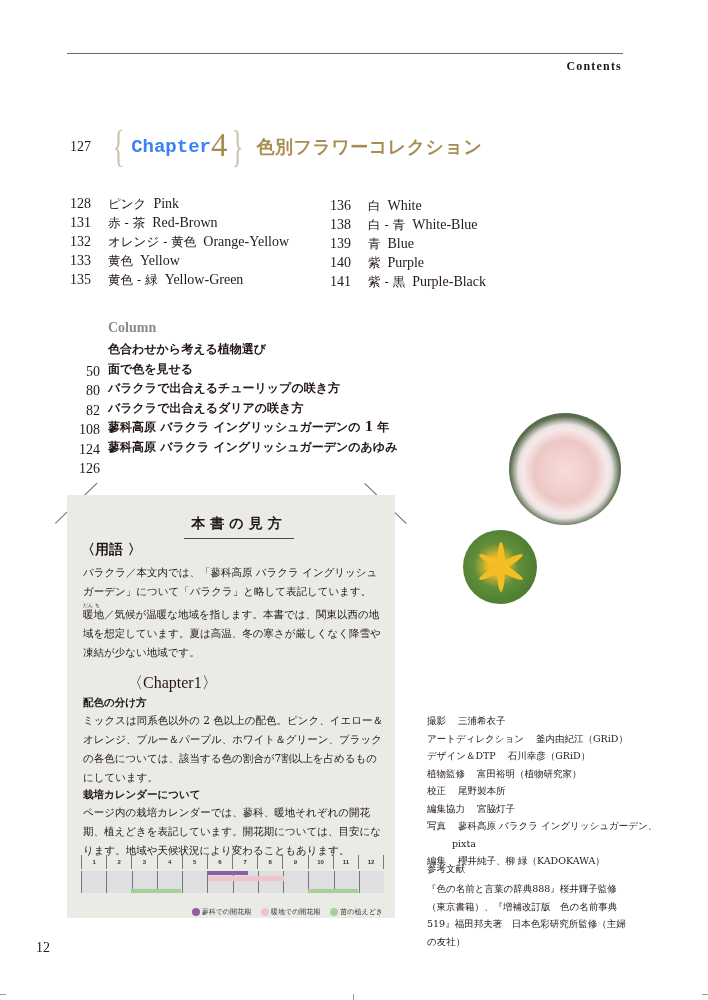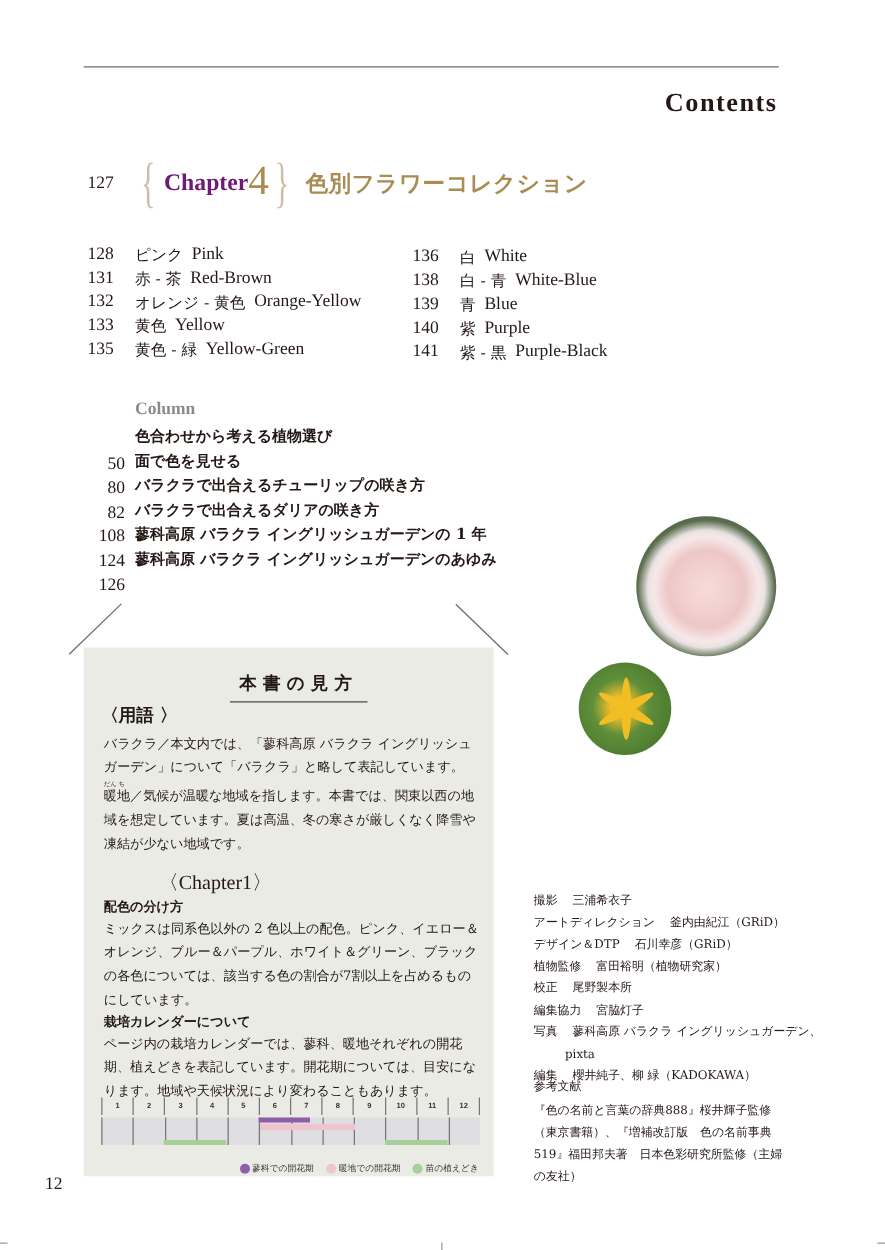--- a/index.html
+++ b/index.html
@@ -1,26 +1,26 @@
 <!DOCTYPE html>
 <html><head>
 <meta charset="utf-8">
 <style>
   * { margin: 0; padding: 0; box-sizing: border-box; }
   html, body { width: 708px; height: 1000px; background: #ffffff; overflow: hidden; }
   body { position: relative; font-family: "DejaVu Serif", "Liberation Serif", serif; color: #231815; }
 
   .top-rule { position: absolute; left: 67px; top: 53px; width: 556px; height: 1px; background: #6b6b6b; }
-  .running-head { position: absolute; right: 86px; top: 70px; font-family: "Liberation Serif", serif; font-weight: bold; font-size: 21px; letter-spacing: 1.2px; color: #231815; }
+  .running-head { position: absolute; right: 86px; top: 59px; font-family: "Liberation Serif", serif; font-weight: bold; font-size: 12px; letter-spacing: 1.2px; color: #231815; }
 
   
   .chapter-row { position: absolute; left: 70px; top: 123px; height: 48px; display: flex; align-items: center; }
   .chapter-page { font-family: "Liberation Serif", serif; font-size: 14px; width: 38px; }
   .brace { font-family: "Liberation Serif", serif; font-size: 44px; color: #cbbfa6; font-weight: normal; line-height: 1; transform: scaleX(0.55); }
-  .chapter-word { font-family: Liberation Serif, serif; font-weight: bold; font-size: 19px; color: #701a75; margin-left: 2px; }
+  .chapter-word { font-family: Liberation Mono, monospace; font-weight: bold; font-size: 19px; color: #3b82f6; margin-left: 2px; }
   .chapter-num { font-family: "Liberation Serif", serif; font-size: 33px; color: #a88c52; line-height: 1; margin-top: -4px; }
   .chapter-title { font-family: "DejaVu Serif", serif; font-weight: bold; font-size: 18px; color: #a88c52; margin-left: 8px; letter-spacing: 0.5px; }
 
   
   .toc-list { position: absolute; list-style: none; }
   .toc-list li { display: flex; height: 19px; font-size: 13px; }
   .toc-list .pg { font-family: "Liberation Serif", serif; font-size: 14px; width: 38px; }
   .toc-list .jp { font-family: "DejaVu Serif", serif; font-size: 12.5px; }
   .toc-list .en { font-family: "Liberation Serif", serif; font-size: 14px; margin-left: 7px; }
   .left-list { left: 70px; top: 196px; }
@@ -35,21 +35,21 @@
 
   
   .photo { position: absolute; border-radius: 50%; overflow: hidden; }
   .photo-rose { left: 509px; top: 413px; width: 112px; height: 112px;
     background: radial-gradient(circle at 50% 52%, #f6dcda 0%, #f1cfcd 26%, #ecc7c6 38%, #f7e8e8 52%, #e9e2e2 58%, #5c7050 68%, #3d5538 85%, #2f432c 100%); }
   .photo-lily { left: 463px; top: 530px; width: 74px; height: 74px;
     background: radial-gradient(circle at 45% 48%, #e8a820 0%, #f1bd2a 14%, #5f8f3a 40%, #4c7a30 75%, #6e9a48 100%); }
   .lily-petal { position: absolute; left: 34px; top: 12px; width: 8px; height: 50px; background: #f2be23; border-radius: 50%; transform-origin: 4px 25px; }
 
   
-  .panel { position: absolute; left: 67px; top: 518px; width: 328px; height: 423px; background: #ebebe6; }
+  .panel { position: absolute; left: 67px; top: 495px; width: 328px; height: 423px; background: #ebebe6; }
   .diag { position: absolute; height: 1px; background: #6b6b6b; transform-origin: 0 0; }
   .diag-left { left: 55px; top: 523px; width: 58px; transform: rotate(-44deg); }
   .diag-right { left: 365px; top: 483px; width: 58px; transform: rotate(44deg); }
 
   .panel-title { position: absolute; left: 117px; top: 20px; width: 110px; text-align: center; font-family: "DejaVu Serif", serif; font-weight: bold; font-size: 14px; letter-spacing: 5px; padding-bottom: 5px; border-bottom: 1.5px solid #4a4a4a; }
   .sec-head { position: absolute; left: 14px; font-family: "Liberation Serif", serif; font-size: 16px; text-align: right; }
   .sec-head.jp { font-family: "DejaVu Serif", serif; font-size: 14px; font-weight: bold; }
   .para { position: absolute; left: 16px; width: 304px; font-family: "DejaVu Serif", serif; font-size: 10.5px; line-height: 19px; }
   .sub-head { position: absolute; left: 16px; font-family: "DejaVu Serif", serif; font-weight: bold; font-size: 10.5px; }
 

